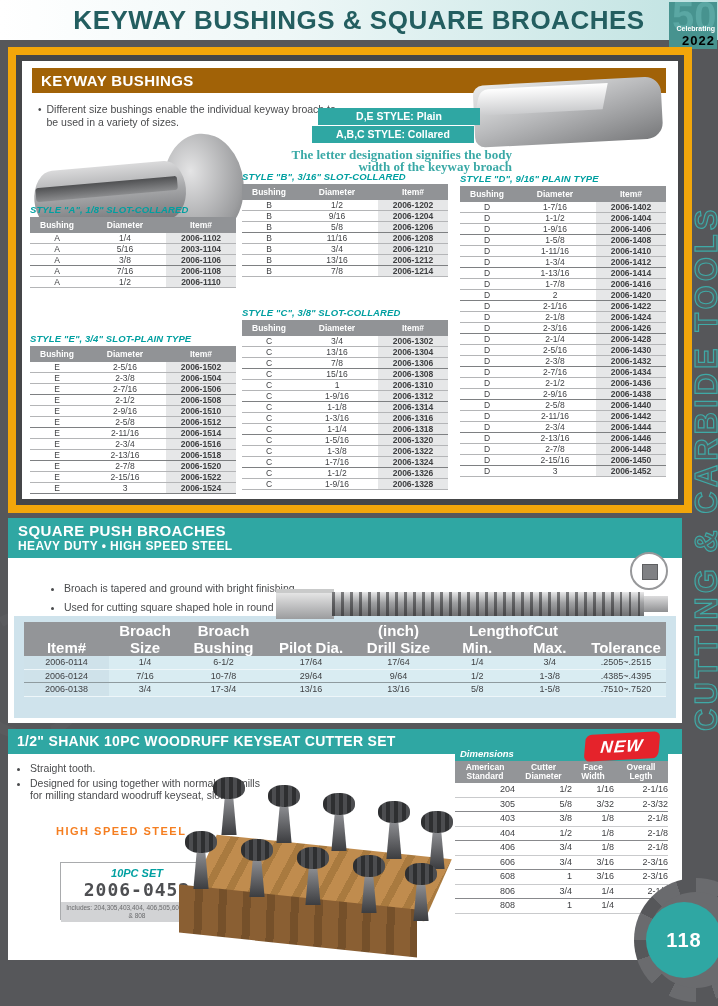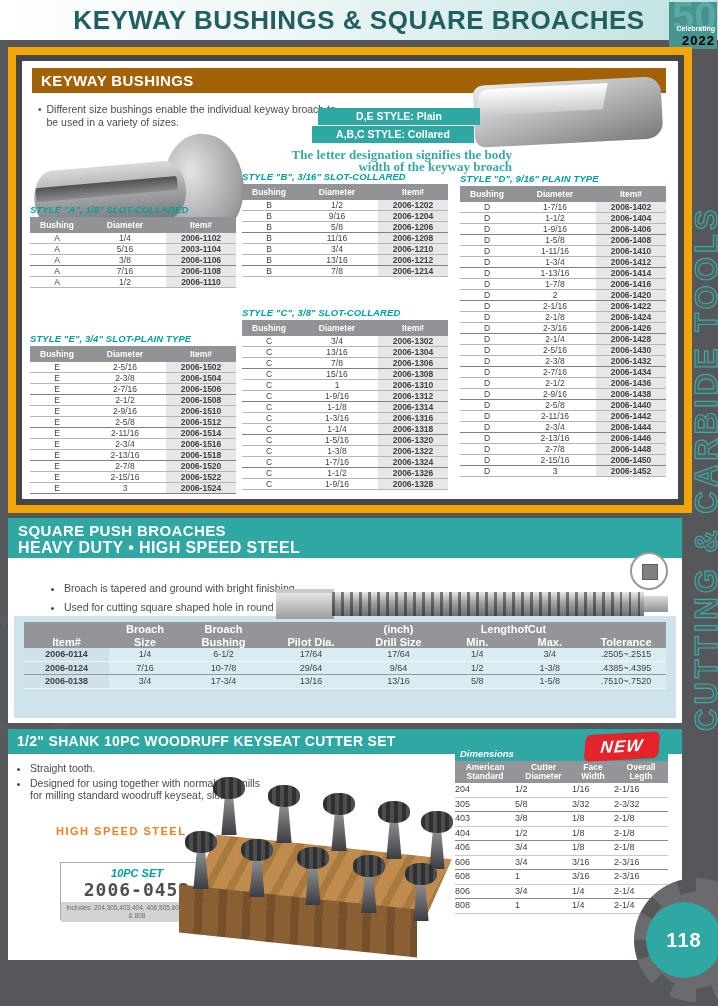--- a/index.html
+++ b/index.html
@@ -59,41 +59,41 @@
     padding:0;border-bottom:1px solid #b4b5b7;}
   table.btable td:last-child{background:#e6e7e8;font-weight:bold;color:#3f4042;}
   table.btable tr:nth-child(3n) td{border-bottom:1.5px solid #7e8082;}
   .ta{left:8px;top:143px;} .te{left:8px;top:272px;}
   .tb{left:220px;top:110px;} .tc{left:220px;top:246px;}
   .td{left:438px;top:112px;}
   
   .bpanel{position:absolute;left:8px;top:518px;width:674px;height:205px;background:#fff;}
   .bphead{position:absolute;left:0;top:0;right:0;height:40px;background:#2fa7a3;color:#fff;padding-left:10px;box-sizing:border-box;}
   .bphead .l1{font-size:15px;font-weight:bold;letter-spacing:.4px;padding-top:4px;}
-  .bphead .l2{font-size:16px;font-weight:bold;letter-spacing:.4px;}
+  .bphead .l2{font-size:12px;font-weight:bold;letter-spacing:.4px;}
   .bpanel ul{position:absolute;left:26px;top:48px;margin:16px;padding-left:14px;width:270px;}
   .bpanel li{font-size:10.5px;color:#4a4b4d;margin-bottom:7px;line-height:12px;}
   .bluebg{position:absolute;left:6px;top:98px;right:6px;bottom:5px;background:#cfe3ec;}
   .broachimg{position:absolute;left:268px;top:66px;width:392px;height:40px;}
   .bi-block{position:absolute;left:0;top:5px;width:58px;height:30px;
     background:linear-gradient(180deg,#f0f0f0,#9b9c9e);box-shadow:inset 0 4px 0 #c9caca;}
   .bi-teeth{position:absolute;left:56px;top:8px;width:312px;height:24px;
     background:linear-gradient(180deg,#e8e8e9 0%,#a0a1a3 45%,#6f7072 100%);}
   .bi-teeth:after{content:"";position:absolute;inset:0;
     background:repeating-linear-gradient(90deg,rgba(38,38,40,.55) 0 2.5px,transparent 2.5px 9px);}
   .bi-cap{position:absolute;right:0;top:12px;width:24px;height:16px;
     background:linear-gradient(180deg,#dcdcdd,#8f9092);}
   .sqicon{position:absolute;left:622px;top:34px;width:34px;height:34px;border:2px solid #97989a;
     border-radius:50%;background:#fff;}
   .sqicon span{position:absolute;left:10px;top:10px;width:14px;height:14px;background:#808184;border:1px solid #5e5f61;}
   table.xtable{position:absolute;left:16px;top:104px;border-collapse:collapse;table-layout:fixed;width:642px;background:#d9ecf2;}
-  table.xtable th{background:#939598;color:#fff;font-size:11px;font-weight:bold;height:13px;padding:0;}
+  table.xtable th{background:#939598;color:#fff;font-size:15px;font-weight:bold;height:13px;padding:0;}
   table.xtable td{font-size:9px;color:#3e3f42;text-align:center;height:12.5px;line-height:12.5px;padding:0;
     border-bottom:1px solid #eef6f9;}
-  table.xtable td:first-child{background:#cfe2ea;font-weight:bold;}
+  table.xtable td:first-child{background:#cfe2ea;font-weight:normal;}
   table.xtable tr:nth-child(2n) td{border-bottom:1.5px solid #8f9b9f;}
   .cw1{width:85px}.cw2{width:72px}.cw3{width:85px}.cw4{width:90px}.cw5{width:85px}.cw6{width:70px}.cw7{width:75px}.cw8{width:80px}
   
   .wpanel{position:absolute;left:8px;top:729px;width:674px;height:231px;background:#fff;}
   .wphead{position:absolute;left:0;top:0;right:0;height:25px;background:#2fa7a3;color:#fff;
     font-size:14px;font-weight:bold;line-height:25px;padding-left:9px;letter-spacing:.3px;box-sizing:border-box;}
   .wpanel ul{position:absolute;left:8px;top:33px;margin:0;padding-left:14px;width:235px;}
   .wpanel li{font-size:10.5px;color:#4a4b4d;margin-bottom:3px;line-height:12px;}
   .hss{position:absolute;left:48px;top:96px;color:#f57e20;font-weight:bold;font-size:11px;letter-spacing:1.5px;}
   .setbox{position:absolute;left:52px;top:133px;width:152px;height:56px;border:1px solid #a9abad;text-align:center;background:#fff;}
@@ -111,21 +111,21 @@
     background:repeating-linear-gradient(90deg,#2e2f31 0 4px,#4c4d50 4px 8px);}
   .cutter:after{content:"";display:block;width:20px;height:36px;margin:0 auto;
     background:linear-gradient(180deg,#8a8b8f,#3c3d40);clip-path:polygon(28% 0,72% 0,88% 100%,12% 100%);}
   
   .dimlabel{position:absolute;left:447px;top:18px;width:213px;height:14px;background:#2fa7a3;color:#fff;
     font-style:italic;font-weight:bold;font-size:9.5px;line-height:14px;padding-left:5px;box-sizing:border-box;}
   table.dtable{position:absolute;left:447px;top:32px;border-collapse:collapse;table-layout:fixed;width:213px;}
   table.dtable th{background:#939598;color:#fff;font-size:8.5px;font-weight:bold;padding:2px 0;line-height:9px;}
   table.dtable th:nth-child(1){width:60px}table.dtable th:nth-child(2){width:57px}
   table.dtable th:nth-child(3){width:42px}table.dtable th:nth-child(4){width:54px}
-  table.dtable td{font-size:9px;color:#3e3f42;text-align:left;height:13.5px;line-height:13.5px;padding:0;
+  table.dtable td{font-size:9px;color:#3e3f42;text-align:right;height:13.5px;line-height:13.5px;padding:0;
     border-bottom:1px solid #c9cacc;}
   table.dtable tr:nth-child(2n) td{border-bottom:1.5px solid #88898c;}
   .newbadge{position:absolute;left:577px;top:4px;width:74px;height:27px;background:#e5232b;border-radius:6px;
     transform:skewX(-8deg) rotate(-3deg);color:#fff;font-style:italic;font-weight:bold;font-size:17px;
     text-align:center;line-height:27px;letter-spacing:1px;z-index:5;}
   
   .railtext{position:absolute;right:-7px;top:28px;height:880px;writing-mode:vertical-rl;transform:rotate(180deg);
     font-weight:bold;font-size:31px;letter-spacing:4px;white-space:nowrap;
     color:rgba(63,169,166,0.12);-webkit-text-stroke:1.2px #3fa9a6;text-align:center;}
   .gearwheel{position:absolute;left:634px;top:878px;width:124px;height:124px;border-radius:50%;

